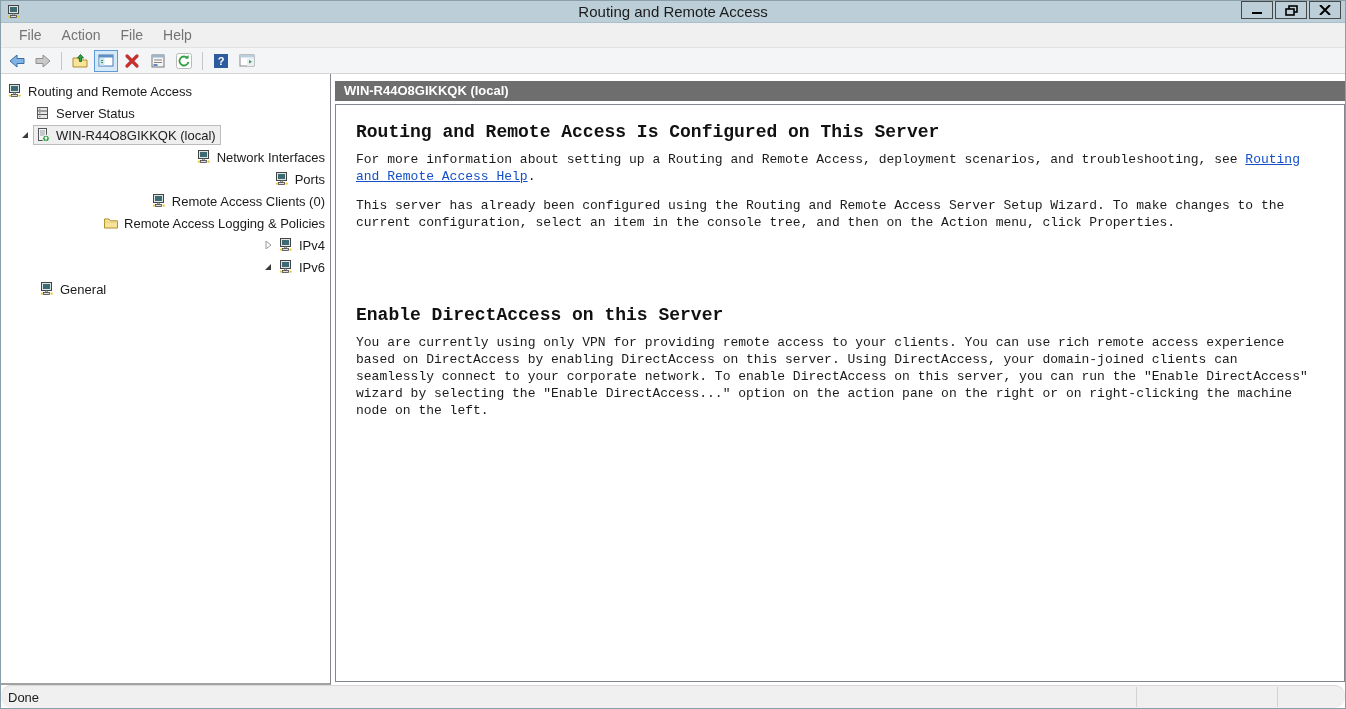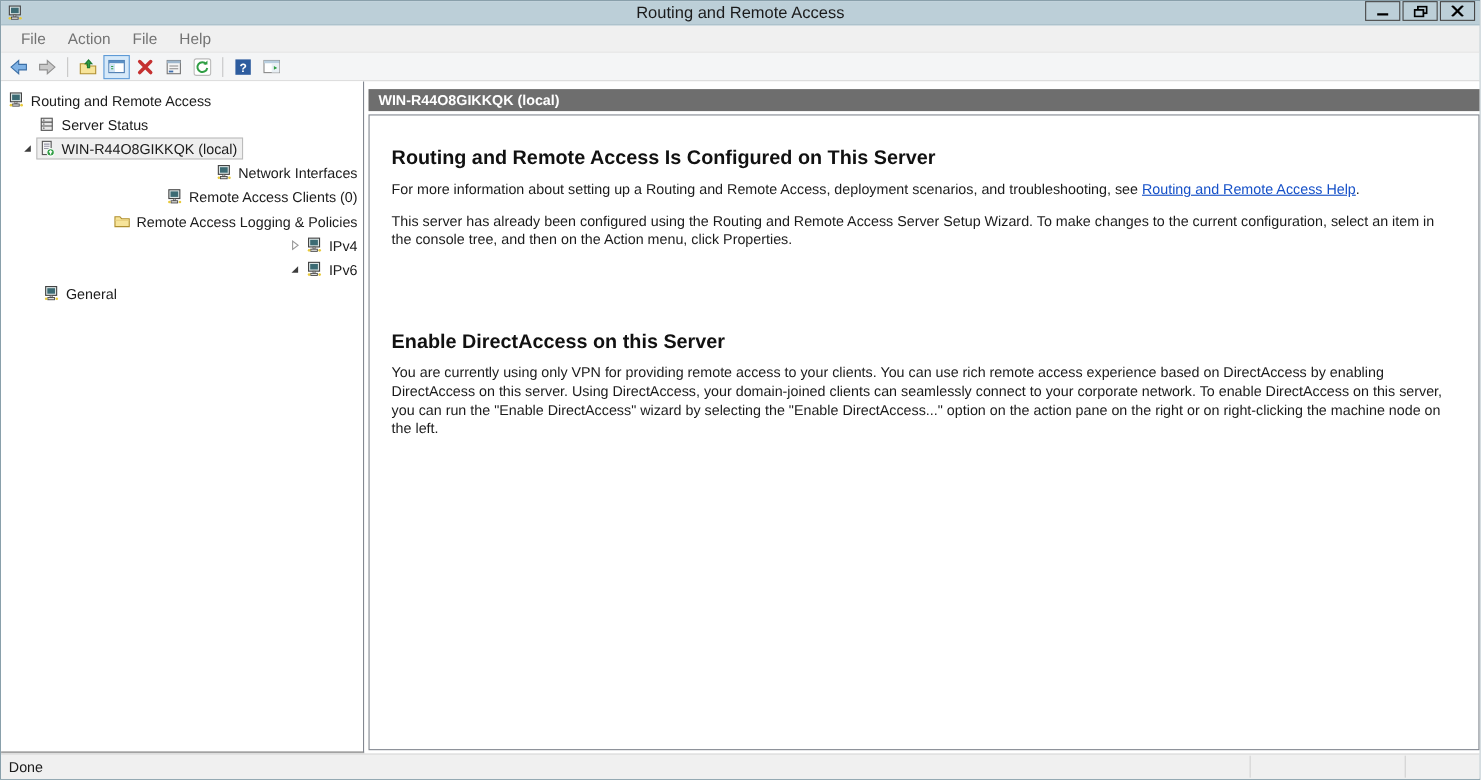--- a/index.html
+++ b/index.html
@@ -31,28 +31,28 @@
   .tree-panel { width: 330px; flex: 0 0 auto; background: #fff; padding-top: 6px; border-right: 1px solid #828790; border-bottom: 2px solid #a2a2a2; overflow: hidden; }
   .tree-row { height: 22px; display: flex; align-items: center; font-size: 13px; color: #1b1b1b; white-space: nowrap; cursor: default; }
   .lvl0 { padding-left: 4px; } .lvl1 { padding-left: 32px; } .lvl2 { padding-left: 44px; justify-content: flex-end; } .lvl3 { padding-left: 36px; }
   .expander { display: inline-flex; width: 16px; margin-left: -16px; justify-content: center; align-items: center; flex: 0 0 16px; }
   .node { display: inline-flex; align-items: center; gap: 5px; padding: 1px 4px 1px 1px; border: 1px solid transparent; }
   .node.selected { background: #efefef; border-color: #bcbcbc; }
   .ticon { display: inline-flex; flex: 0 0 16px; }
 
   .right-panel { flex: 1 1 auto; display: flex; flex-direction: column; padding: 7px 0 3px 4px; min-width: 0; }
   .result-header { height: 20px; background: #6e6e6e; color: #fff; font-weight: bold; font-size: 13px; line-height: 20px; padding-left: 9px; flex: 0 0 auto; }
-  .result-body { margin-top: 3px; flex: 1 1 auto; border: 1px solid #828790; background: #fff; padding: 28px 22px 0 20px; overflow: hidden; }
+  .result-body { margin-top: 3px; flex: 1 1 auto; border: 1px solid #828790; background: #fff; padding: 17px 22px 0 20px; overflow: hidden; font-family: Liberation Mono, monospace; }
   .section-heading { font-size: 18px; font-weight: bold; color: #111; margin-bottom: 9px; }
   .body-text { font-size: 13px; line-height: 17px; color: #1b1b1b; margin-bottom: 12px; }
   .section2 { margin-top: 74px; }
   a.link { color: #1550c8; text-decoration: underline; cursor: pointer; }
 
   
-  .statusbar { height: 23px; background: #f0f0f0; border-top: 1px solid #d9d9d9; position: relative; display: flex; align-items: center; flex: 0 0 auto; font-size: 13px; color: #1b1b1b; padding-left: 7px; }
+  .statusbar { height: 23px; background: #f0f0f0; border-top: 1px solid #d9d9d9; position: relative; display: flex; align-items: center; flex: 0 0 auto; font-size: 13px; color: #1b1b1b; padding-left: 7px; border-radius: 10px; }
   .status-sep { position: absolute; top: 1px; bottom: 1px; width: 1px; background: #d2d2d2; }
   .status-sep.s1 { left: 1135px; } .status-sep.s2 { left: 1276px; }
 </style>
 </head>
 <body>
 
 <div class="window">
 
   <div class="titlebar">
     <span class="app-icon">
@@ -223,20 +223,35 @@
                 <rect x="6.5" y="9.5" width="2" height="2" fill="#bbb" stroke="#444" stroke-width="0.5"></rect>
                 <rect x="4.5" y="11.5" width="6" height="2" fill="#ddd" stroke="#444" stroke-width="0.8"></rect>
                 <circle cx="3" cy="12.6" r="1.2" fill="#e7c93c"></circle>
                 <circle cx="12.6" cy="12.6" r="1.2" fill="#e7c93c"></circle>
               </svg>
             </span>
             <span>Network Interfaces</span>
           </span>
       </div>
 
+      <div class="tree-row lvl2">
+        <span class="node">
+            <span class="ticon">
+              <svg width="16" height="16" viewBox="0 0 16 16">
+                <rect x="2.5" y="1.5" width="10" height="8" fill="#dce6e6" stroke="#444"></rect>
+                <rect x="4" y="3" width="7" height="5" fill="#3c6b74"></rect>
+                <rect x="6.5" y="9.5" width="2" height="2" fill="#bbb" stroke="#444" stroke-width="0.5"></rect>
+                <rect x="4.5" y="11.5" width="6" height="2" fill="#ddd" stroke="#444" stroke-width="0.8"></rect>
+                <circle cx="3" cy="12.6" r="1.2" fill="#e7c93c"></circle>
+                <circle cx="12.6" cy="12.6" r="1.2" fill="#e7c93c"></circle>
+              </svg>
+            </span>
+            <span>Ports</span>
+          </span>
+      </div>
 
       <div class="tree-row lvl2">
         <span class="node">
             <span class="ticon">
               <svg width="16" height="16" viewBox="0 0 16 16">
                 <rect x="2.5" y="1.5" width="10" height="8" fill="#dce6e6" stroke="#444"></rect>
                 <rect x="4" y="3" width="7" height="5" fill="#3c6b74"></rect>
                 <rect x="6.5" y="9.5" width="2" height="2" fill="#bbb" stroke="#444" stroke-width="0.5"></rect>
                 <rect x="4.5" y="11.5" width="6" height="2" fill="#ddd" stroke="#444" stroke-width="0.8"></rect>
                 <circle cx="3" cy="12.6" r="1.2" fill="#e7c93c"></circle>

